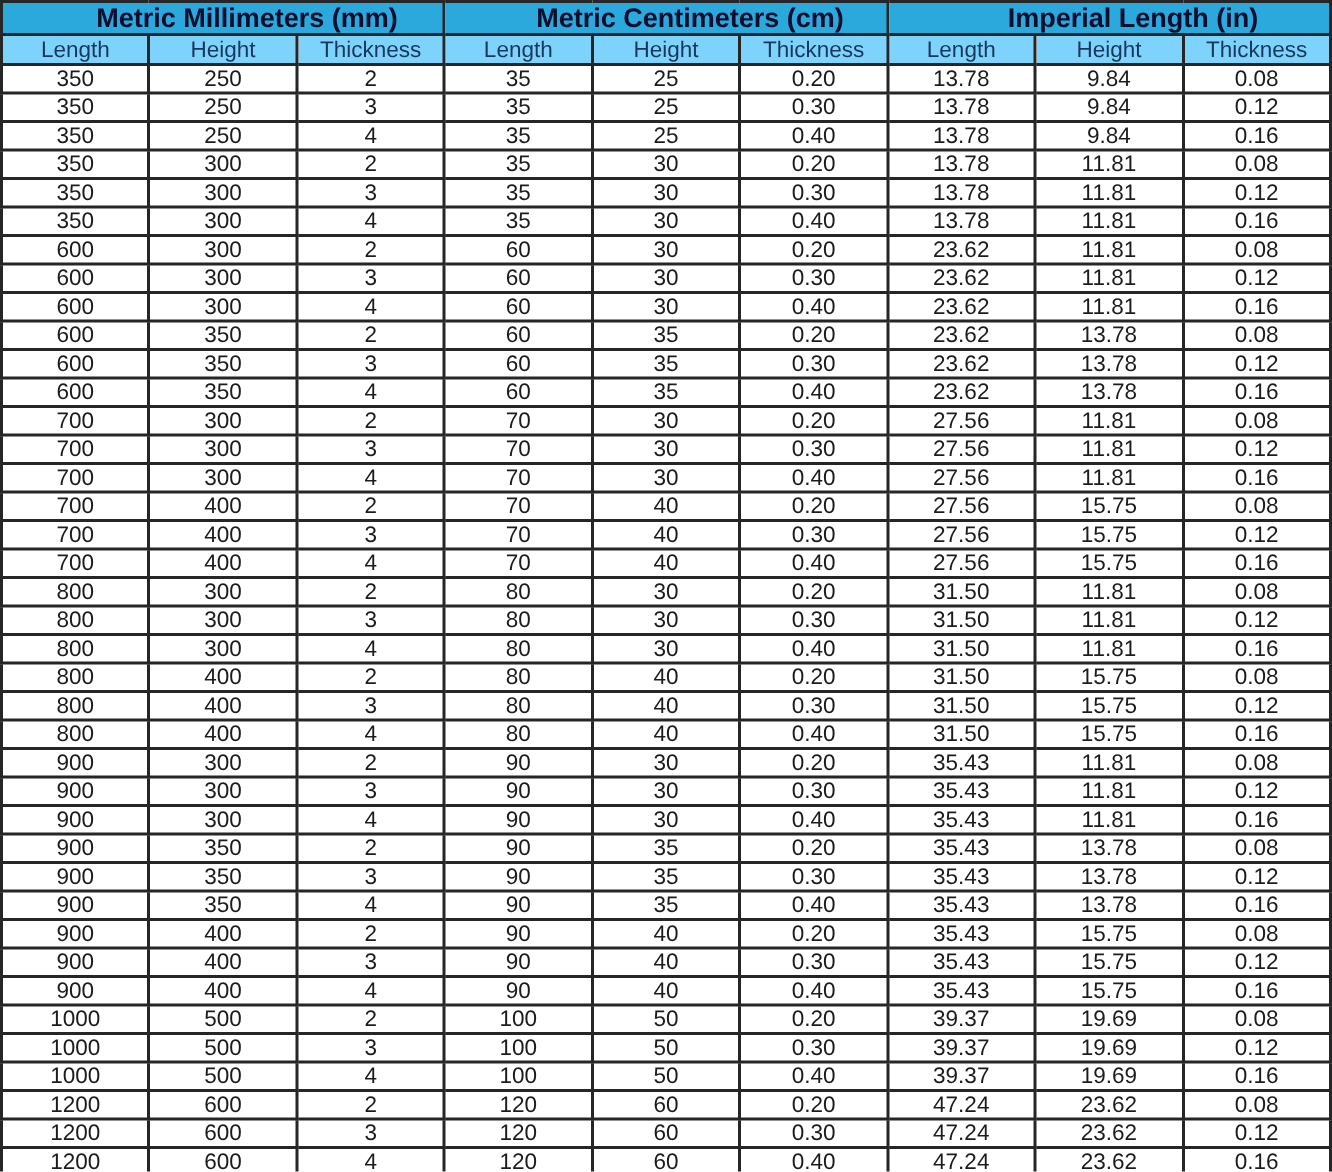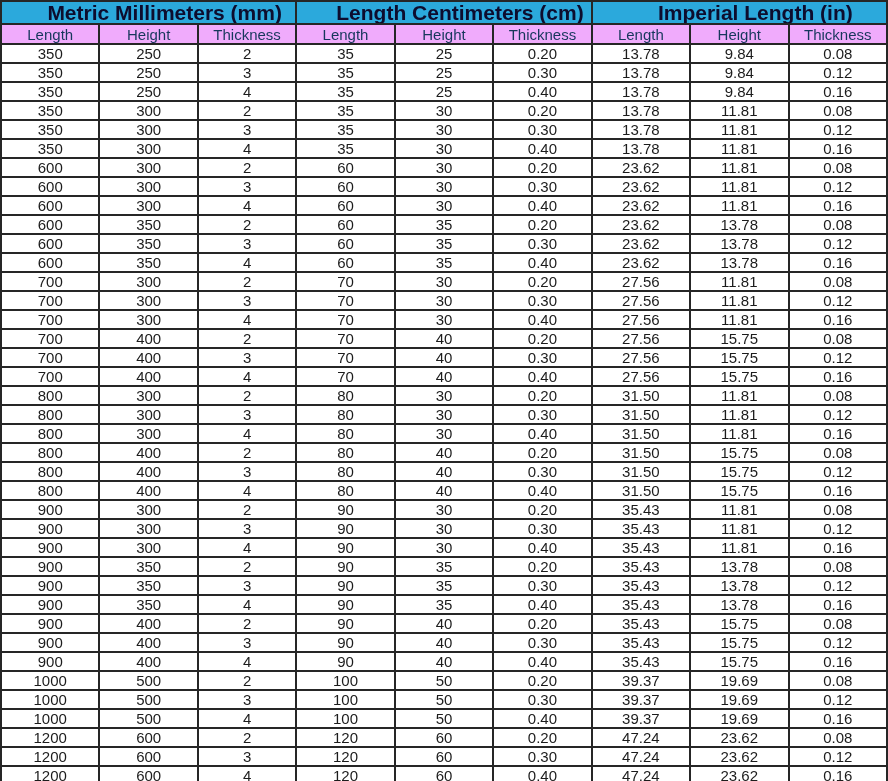--- a/index.html
+++ b/index.html
@@ -23,26 +23,26 @@
     vertical-align: middle;
     padding: 0;
     line-height: 1;
     overflow: hidden;
     white-space: nowrap;
   }
   tr.group-header-row th {
     background: #2BA9DC;
     color: #0d0d2e;
     font-weight: bold;
-    font-size: 21px;
+    font-size: 18px;
     height: 20px;
     padding-left: 32px;
   }
   tr.col-header-row th {
-    background: #f0abfc;
+    background: #7dd3fc;
     color: #17375C;
     font-weight: normal;
     font-size: 15px;
     height: 18px;
   }
   table.conv td {
     background: #ffffff;
     color: #1c1c1c;
     font-size: 15px;
     height: 17px;
@@ -59,21 +59,21 @@
     <col style="width:11.111%">
       <col style="width:11.111%">
       <col style="width:11.111%">
     <col style="width:11.111%">
       <col style="width:11.111%">
       <col style="width:11.112%">
   </colgroup>
   <thead>
     <tr class="group-header-row">
       <th colspan="3">Metric Millimeters (mm)</th>
-      <th colspan="3">Length Centimeters (cm)</th>
+      <th colspan="3">Metric Centimeters (cm)</th>
       <th colspan="3">Imperial Length (in)</th>
     </tr>
     <tr class="col-header-row">
       <th>Length</th>
       <th>Height</th>
       <th>Thickness</th>
       <th>Length</th>
       <th>Height</th>
       <th>Thickness</th>
       <th>Length</th>

